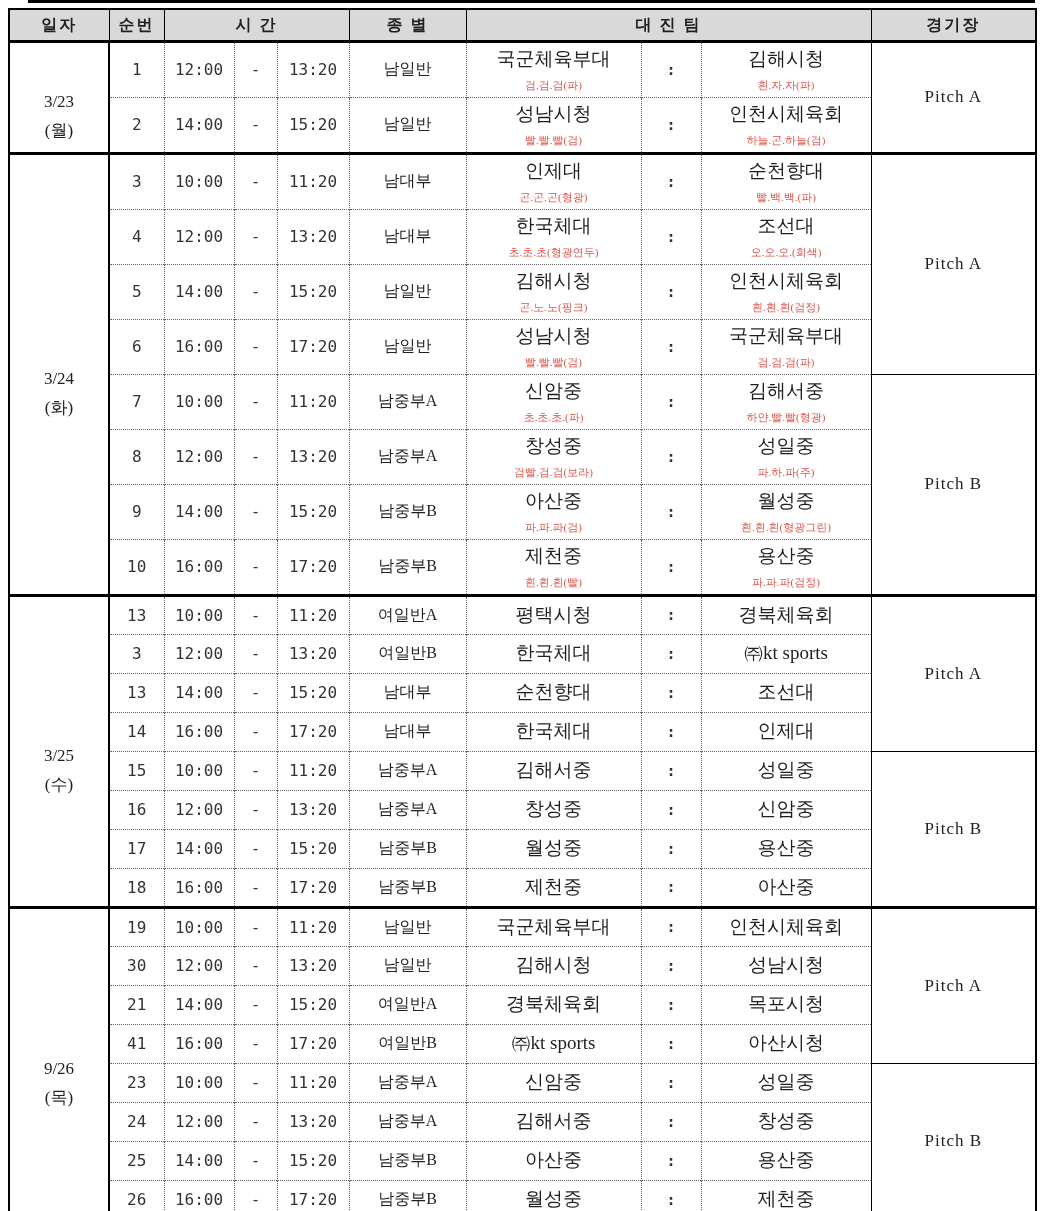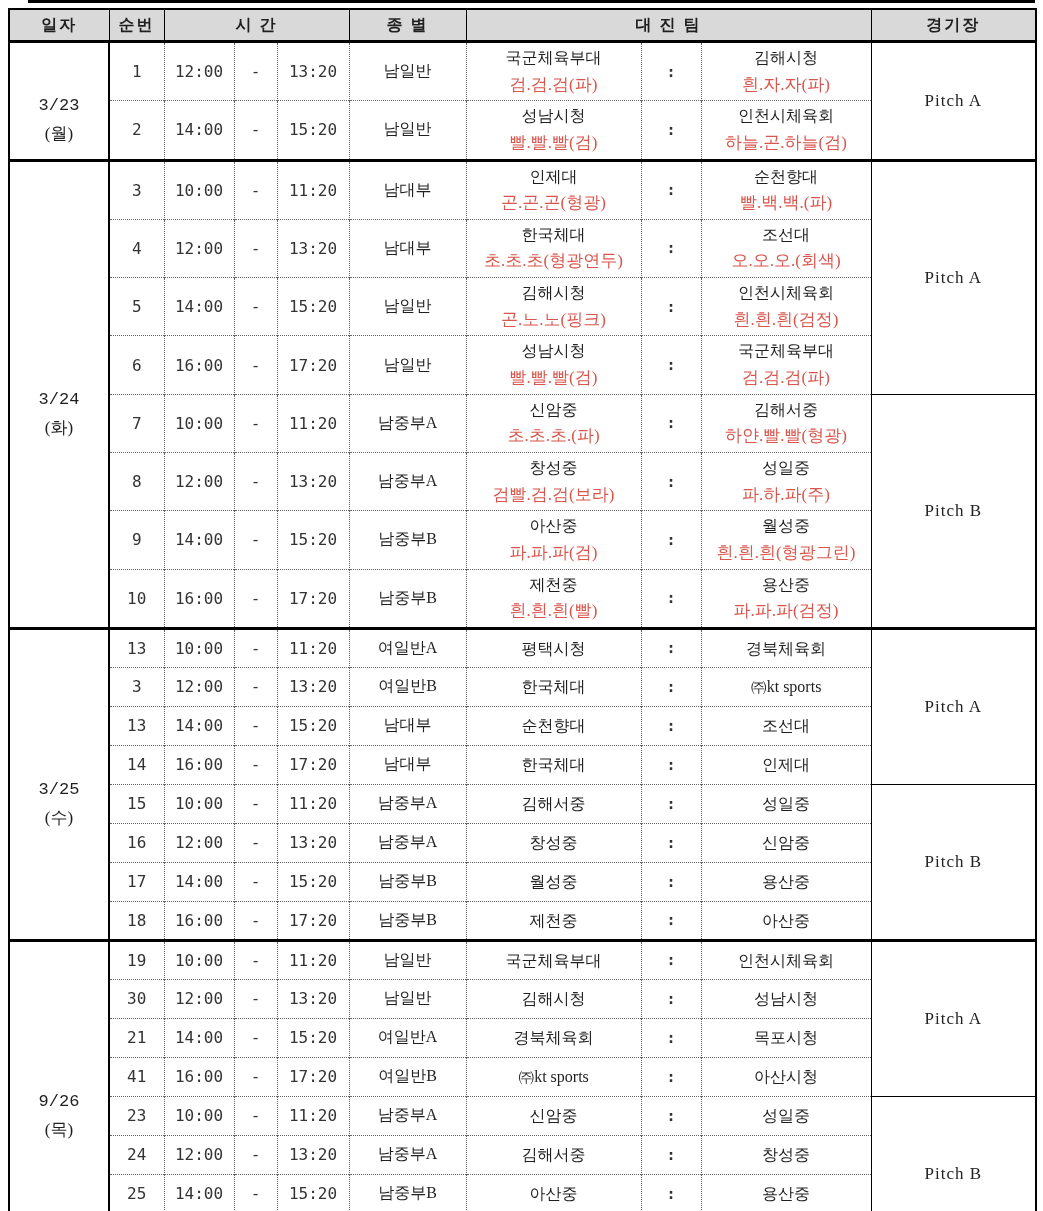--- a/index.html
+++ b/index.html
@@ -48,24 +48,24 @@
   tbody td.cell-team2{border-right:1px solid #000;}
   tbody td.cell-venue{border-right:none;}
   tr.grp > td{border-top:3px solid #000;}
   td.venue-split{border-top:1px solid #000;margin-left:36px;}
 
   tr.h-g0{height:52px;}
   tr.h-g1{height:54px;}
   tr.h-g2{height:39px;}
 
   .mono{font-family:"DejaVu Sans Mono", monospace;font-size:16px;color:#333;}
-  .cell-date .d1{font-family:Liberation Mono, monospace;font-size:17px;margin-bottom:7px;margin-top:40px;}
+  .cell-date .d1{font-family:Liberation Serif, serif;font-size:17px;margin-bottom:7px;margin-top:40px;}
   .cell-date .d2{font-size:17px;}
-  .team-name{font-size:16px;line-height:1.1;font-family:Liberation Serif, serif;}
-  .uniform{font-size:17px;color:var(--red);margin-top:9px;line-height:1.1;}
+  .team-name{font-size:19px;line-height:1.1;font-family:Liberation Serif, serif;}
+  .uniform{font-size:11px;color:var(--red);margin-top:9px;line-height:1.1;}
   .two-line{padding:6px 0;}
   .cell-colon{font-family:"DejaVu Sans Mono", monospace;font-size:15px;font-weight:bold;color:#333;}
   .cell-venue{font-family:Liberation Serif, serif;font-size:17px;color:#222;letter-spacing:1px;}
   .cell-cat{font-size:16px;}
 </style>
 </head>
 <body>
 
 <div class="page">
   <div class="top-rule"></div>

